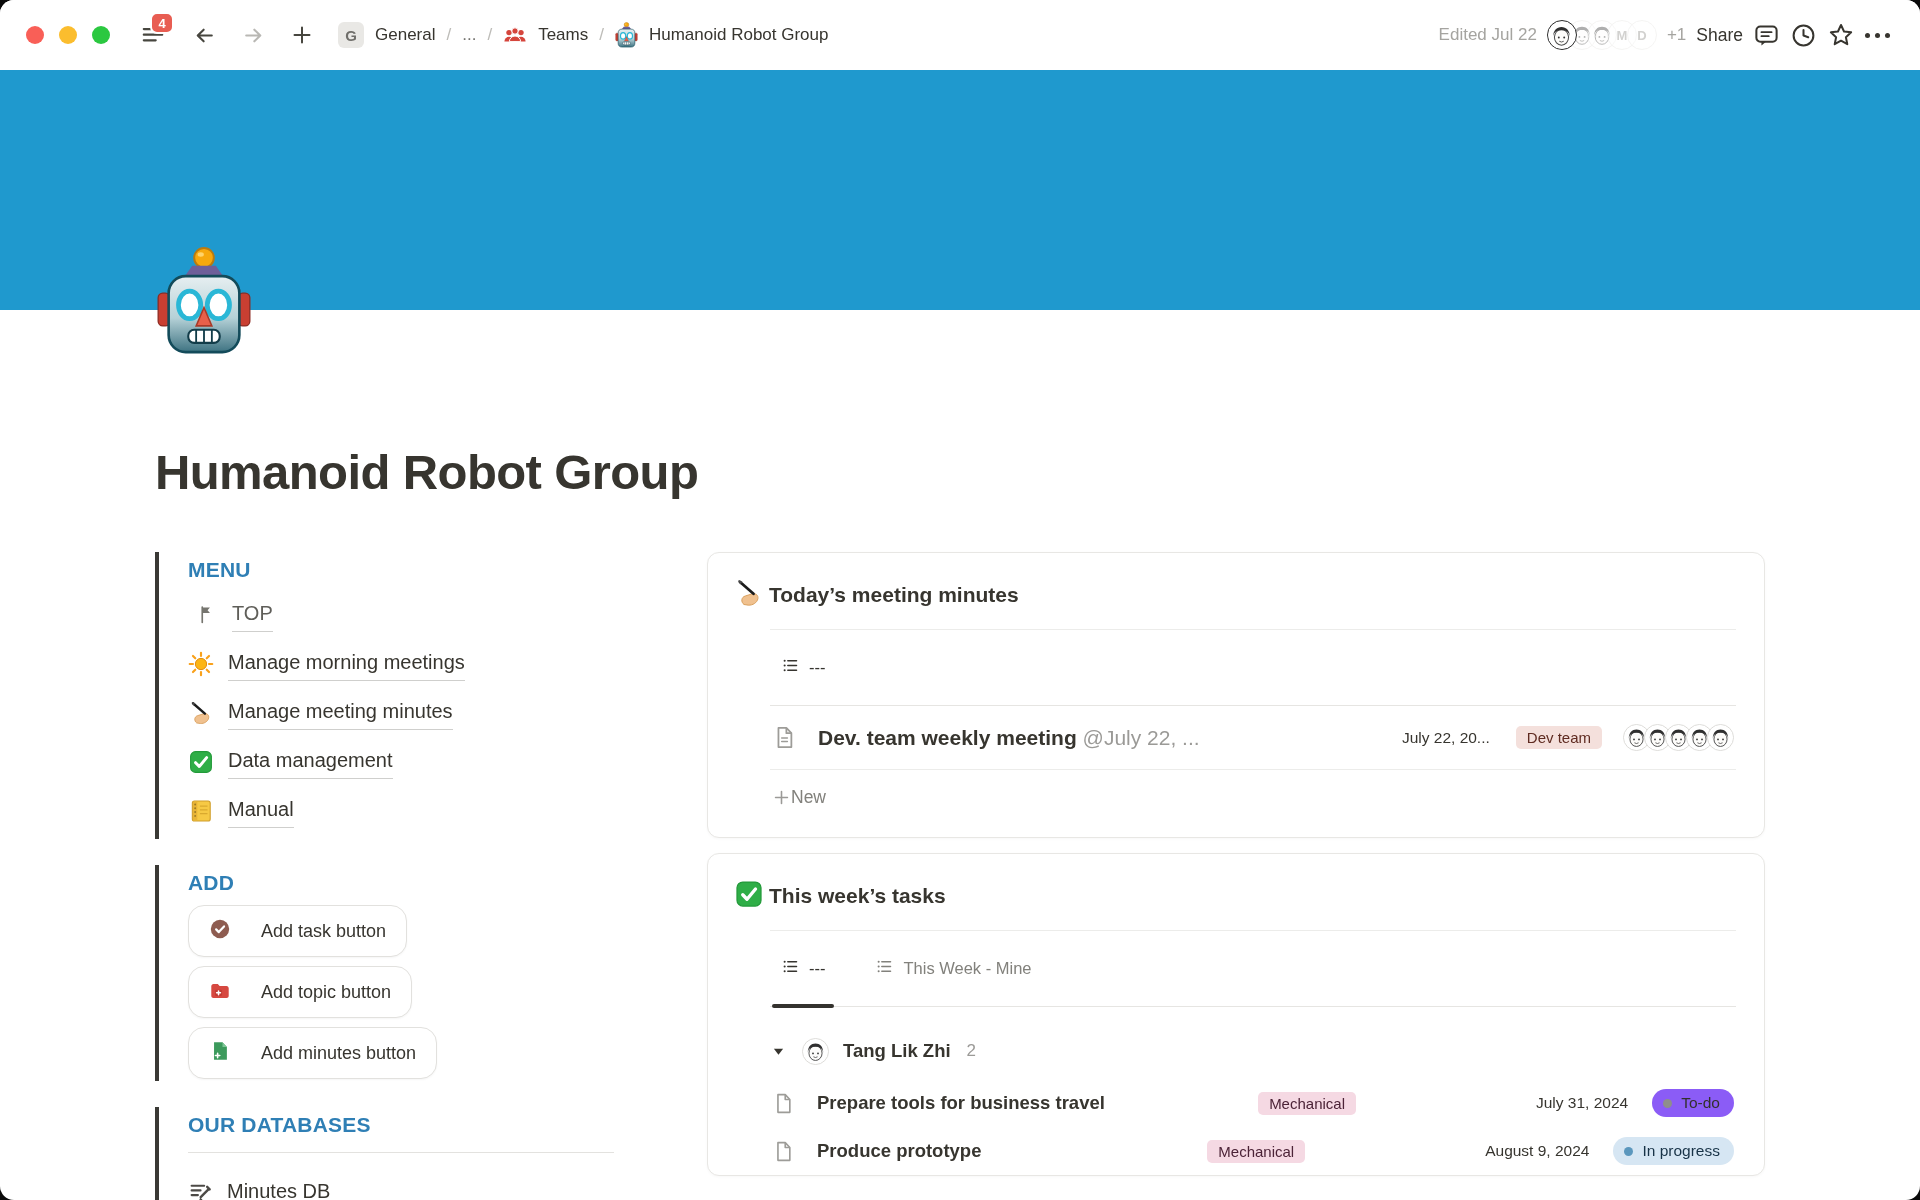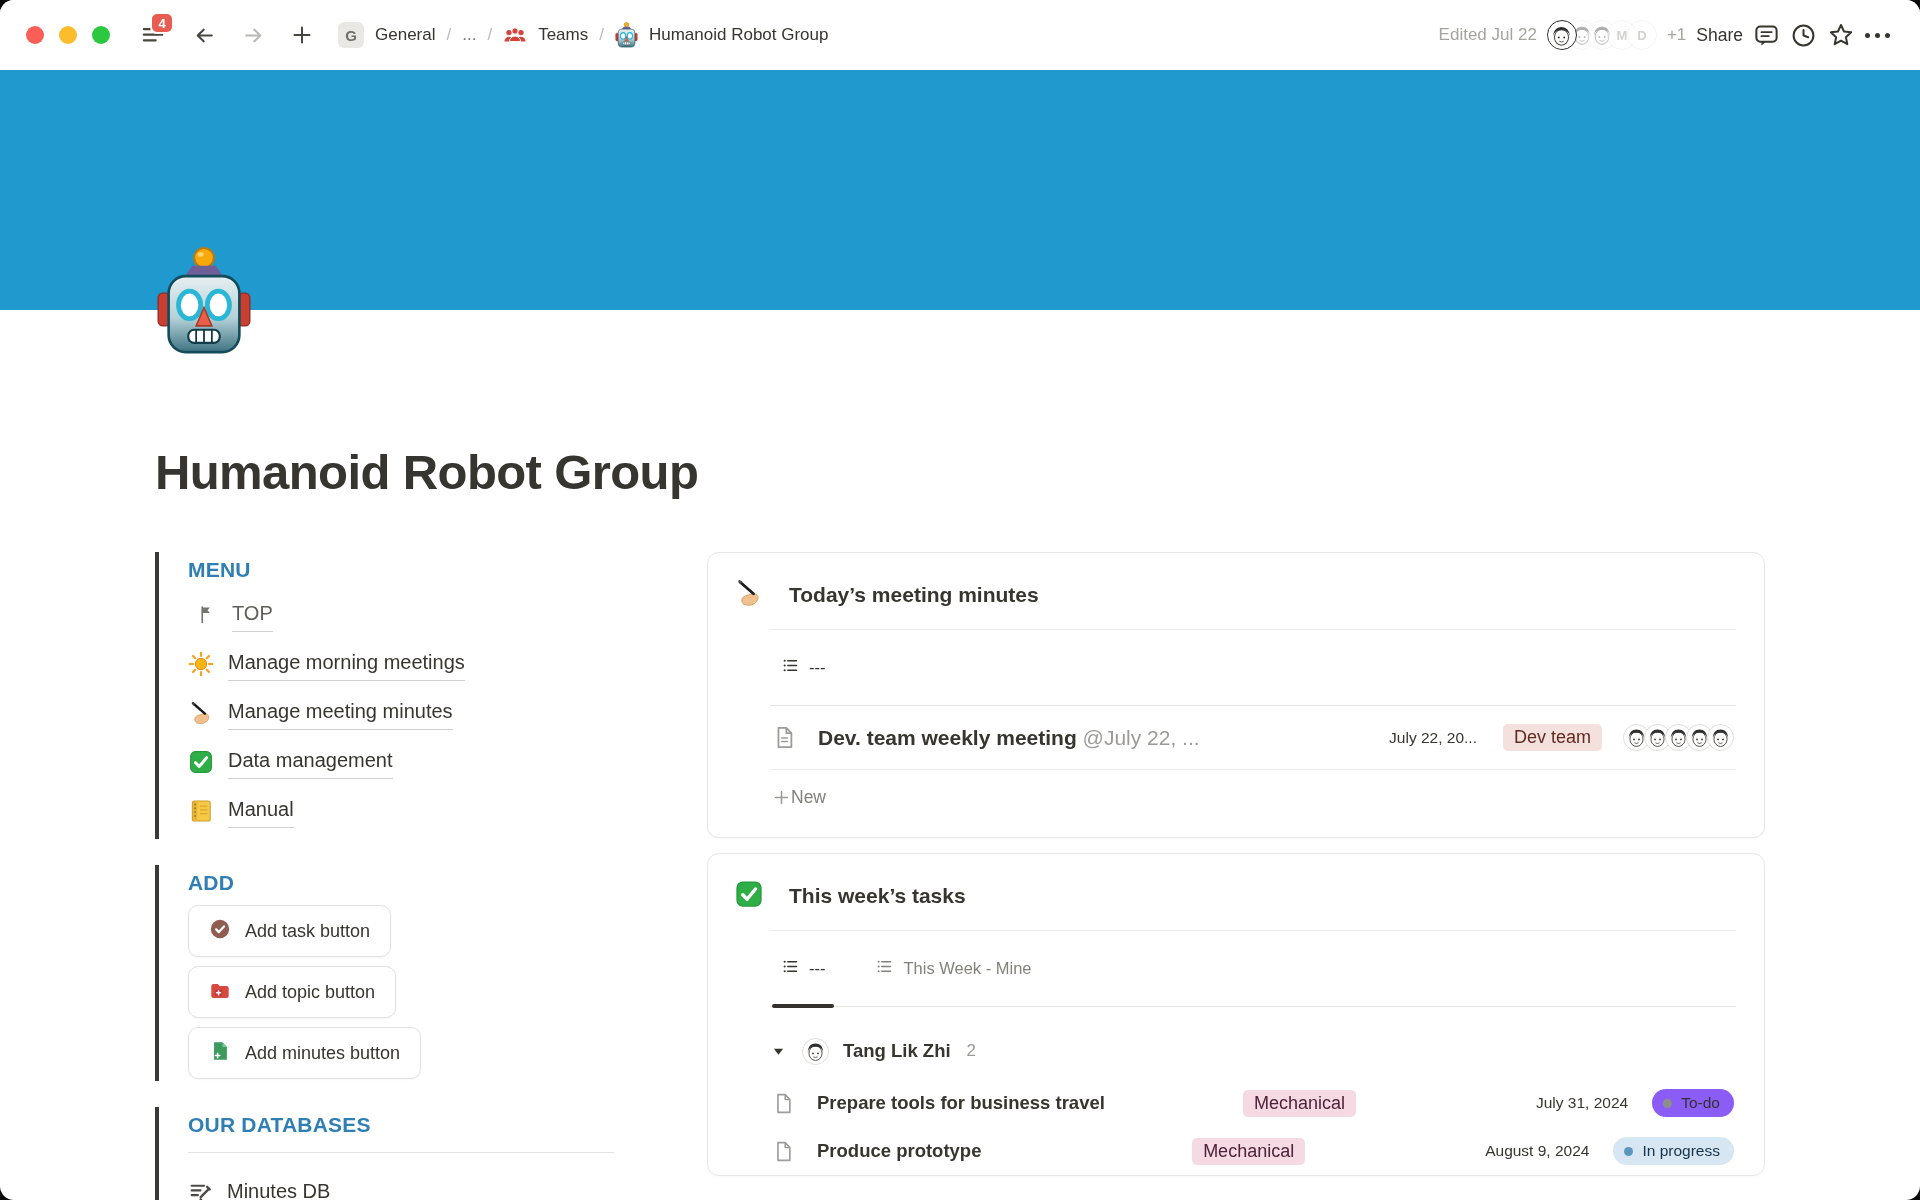--- a/index.html
+++ b/index.html
@@ -49,45 +49,45 @@
   .col-left { width:472px; flex:none; }
   .col-right { flex:1; min-width:0; }
 
   
   .qblock { border-left:4.5px solid #3a3935; padding:2px 0 2px 29px; margin-bottom:26px; }
   .sec-head { color:#2f7fb5; font-size:21px; font-weight:700; margin:4px 0 10px; letter-spacing:.2px; }
   .menu-item { display:flex; align-items:center; gap:14px; height:49px; cursor:pointer; }
   .menu-item .lbl { font-size:20px; font-weight:500; color:#37352f;
                     border-bottom:1.5px solid rgba(55,53,47,.24); padding-bottom:6px; }
   .menu-item.top-item .lbl { color:#5f5e59; }
-  .add-btn { display:flex; align-items:center; gap:14px; width:max-content; height:52px; padding:0 20px;
-             background:#fff; border:1px solid #e2e1de; border-radius:10px; margin-top:9px;
+  .add-btn { display:flex; align-items:center; gap:30px; width:max-content; height:52px; padding:0 20px;
+             background:#fff; border:1px solid #e2e1de; border-radius:16px; margin-top:9px;
              font-size:18px; font-weight:500; color:#37352f; box-shadow:0 1px 2px rgba(15,15,15,.04); cursor:pointer; }
   .add-btn:first-of-type { margin-top:13px; }
   .db-divider { height:1px; background:#e3e2df; margin:15px 0 17px; width:426px; }
 
   
   .card { border:1px solid #e8e7e4; border-radius:12px; background:#fff; box-shadow:0 1px 3px rgba(15,15,15,.03); }
   .card + .card { margin-top:15px; }
-  .card-head { display:flex; align-items:center; gap:25px; padding:25px 28px 17px 26px; }
+  .card-head { display:flex; align-items:center; gap:5px; padding:25px 28px 17px 26px; }
   .card-title { font-size:21px; font-weight:700; }
   .card-body { margin:0 28px 0 62px; }
   .tabbar { display:flex; align-items:center; gap:32px; height:77px; padding-left:2px;
             border-top:1px solid #ececea; border-bottom:1px solid #e6e5e2; }
   .tab { display:flex; align-items:center; gap:9px; height:100%; padding:0 9px; position:relative;
          font-size:16.5px; font-weight:500; color:#36342f; cursor:pointer; }
   .tab.inactive { color:#82817c; }
   .tab.active::after { content:""; position:absolute; left:0; right:0; bottom:-1.5px; height:3.5px;
                        background:#34322e; border-radius:2px; }
   .mrow { display:flex; align-items:center; height:64px; border-bottom:1px solid #ececea; padding:0 2px; cursor:pointer; }
   .doc { flex:none; margin-right:21px; display:flex; }
   .mtitle { font-size:21px; font-weight:600; flex:1; min-width:0; white-space:nowrap; overflow:hidden; }
   .mention { color:#9b9a97; font-weight:500; }
   .mdate { font-size:15.5px; margin-left:24px; white-space:nowrap; }
-  .tag { font-size:18px; font-weight:500; padding:3px 11px; border-radius:5px; white-space:nowrap; }
+  .tag { font-size:15px; font-weight:500; padding:3px 11px; border-radius:5px; white-space:nowrap; }
   .tag.devteam { background:#f4e0dc; color:#5f2b21; margin-left:26px; }
   .tag.pink { background:#f5d9e3; color:#4c2337; }
   .avrow { display:flex; margin-left:21px; }
   .av2 { width:27px; height:27px; border-radius:50%; background:#fff; border:1px solid #dddcd9;
          display:flex; align-items:center; justify-content:center; }
   .av2 + .av2 { margin-left:-6px; }
   .newrow { display:flex; align-items:center; height:55px; margin-bottom:12px; padding:0 2px;
             color:#82817c; font-size:17.5px; cursor:pointer; }
   .group-row { display:flex; align-items:center; margin-top:16px; height:56px; cursor:pointer; }
   .tri { display:flex; margin-right:15px; }

